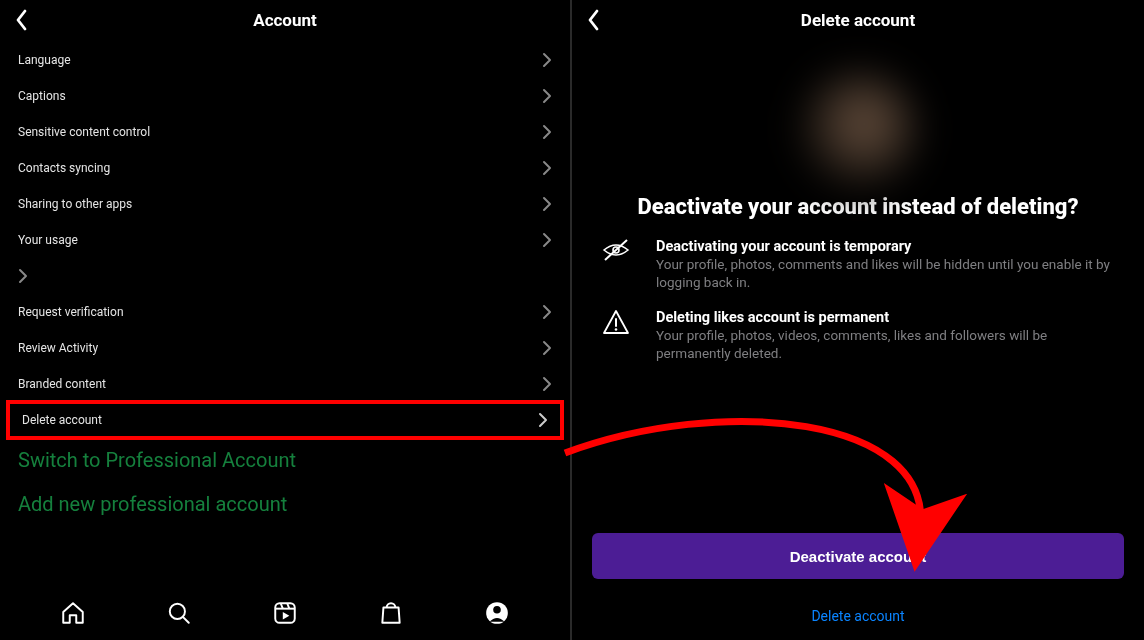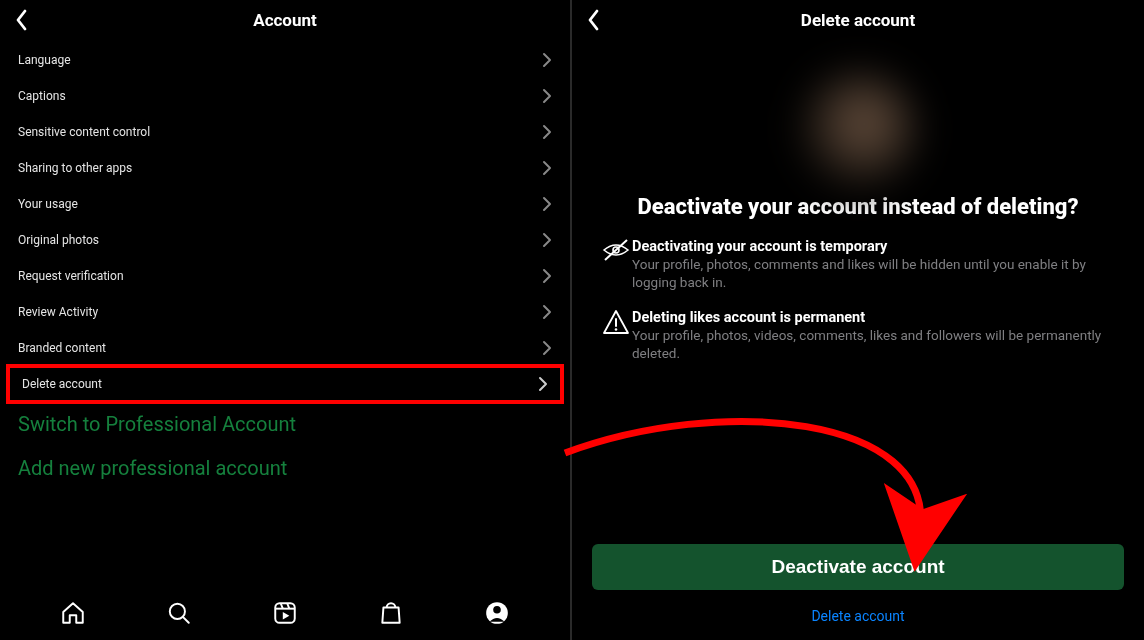--- a/index.html
+++ b/index.html
@@ -94,44 +94,44 @@
   }
   .headline {
     font-size: 22px;
     font-weight: 800;
     text-align: center;
     line-height: 1.2;
     margin-top: 4px;
   }
   .info-block {
     display: flex;
-    gap: 0;
+    gap: 24px;
     width: 100%;
     margin-top: 18px;
     padding: 0 4px;
   }
   .info-icon { flex-shrink: 0; width: 32px; display:flex; justify-content:center; }
   .info-text { flex: 1; }
   .info-title { font-weight: 700; font-size: 14.5px; color:#fff; }
   .info-sub { font-size: 13.5px; color: #7f7f82; line-height: 1.3; margin-top:1px;}
   .bottom-actions {
     width: 100%;
     padding: 0 20px 10px 20px;
   }
   .primary-btn {
     width: 100%;
-    background: #14532d;
+    background: #4c1d95;
     color: #fff;
     border: none;
     border-radius: 6px;
     height: 46px;
-    font-size: 19px;
+    font-size: 15px;
     font-weight: 600;
     cursor: pointer;
-    margin-bottom: 18px;
+    margin-bottom: 29px;
   }
   .secondary-link {
     text-align: center;
     color: #0a84ff;
     font-size: 14px;
     cursor: pointer;
     padding-bottom: 6px;
   }
   
   .arrow-overlay {
@@ -172,37 +172,44 @@
     </div>
     <div class="settings-row">
       <span class="label">Sensitive content control</span>
       <span class="chev-right">
           <svg width="10" height="16" viewBox="0 0 10 16">
             <path d="M2 2 L8 8 L2 14" stroke="#888" stroke-width="2" fill="none" stroke-linecap="round" stroke-linejoin="round"></path>
           </svg>
         </span>
     </div>
     <div class="settings-row">
+      <span class="label">Contacts syncing</span>
+      <span class="chev-right">
+          <svg width="10" height="16" viewBox="0 0 10 16">
+            <path d="M2 2 L8 8 L2 14" stroke="#888" stroke-width="2" fill="none" stroke-linecap="round" stroke-linejoin="round"></path>
+          </svg>
+        </span>
+    </div>
+    <div class="settings-row">
       <span class="label">Sharing to other apps</span>
       <span class="chev-right">
           <svg width="10" height="16" viewBox="0 0 10 16">
             <path d="M2 2 L8 8 L2 14" stroke="#888" stroke-width="2" fill="none" stroke-linecap="round" stroke-linejoin="round"></path>
           </svg>
         </span>
     </div>
     <div class="settings-row">
       <span class="label">Your usage</span>
       <span class="chev-right">
           <svg width="10" height="16" viewBox="0 0 10 16">
             <path d="M2 2 L8 8 L2 14" stroke="#888" stroke-width="2" fill="none" stroke-linecap="round" stroke-linejoin="round"></path>
           </svg>
         </span>
     </div>
     <div class="settings-row">
-      <span class="label">Original photos</span>
       <span class="chev-right">
           <svg width="10" height="16" viewBox="0 0 10 16">
             <path d="M2 2 L8 8 L2 14" stroke="#888" stroke-width="2" fill="none" stroke-linecap="round" stroke-linejoin="round"></path>
           </svg>
         </span>
     </div>
     <div class="settings-row">
       <span class="label">Request verification</span>
       <span class="chev-right">
           <svg width="10" height="16" viewBox="0 0 10 16">

